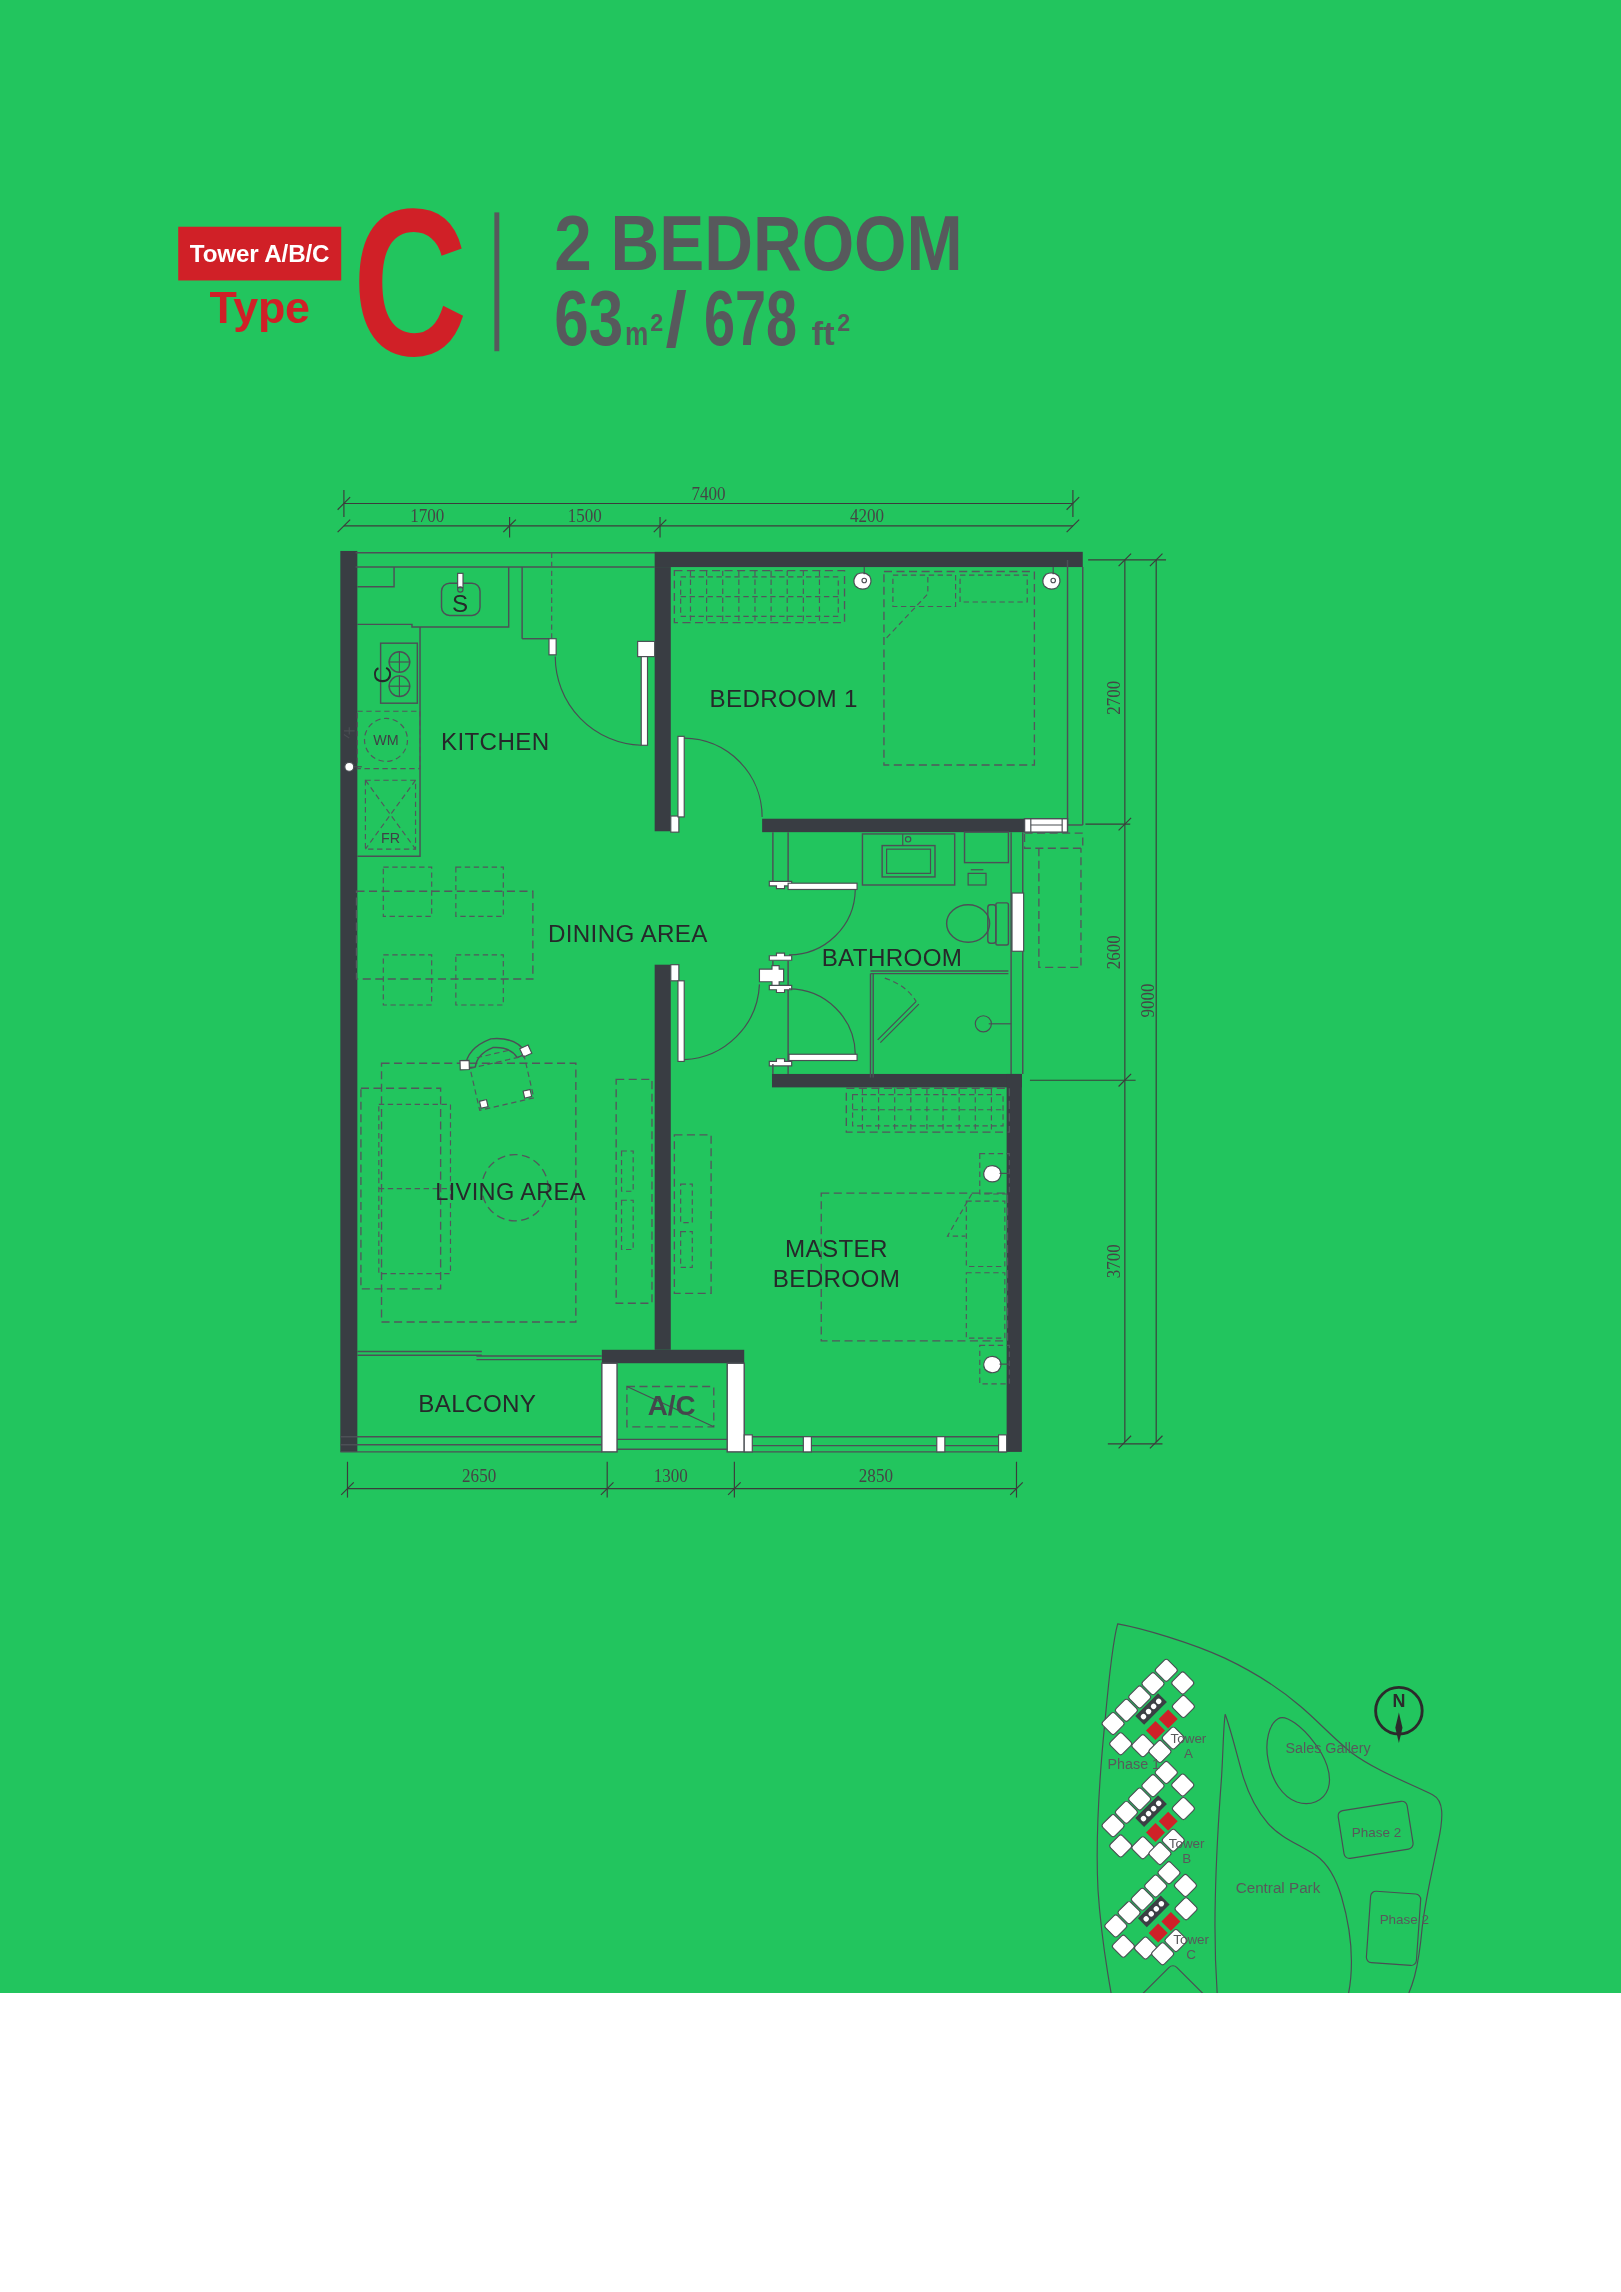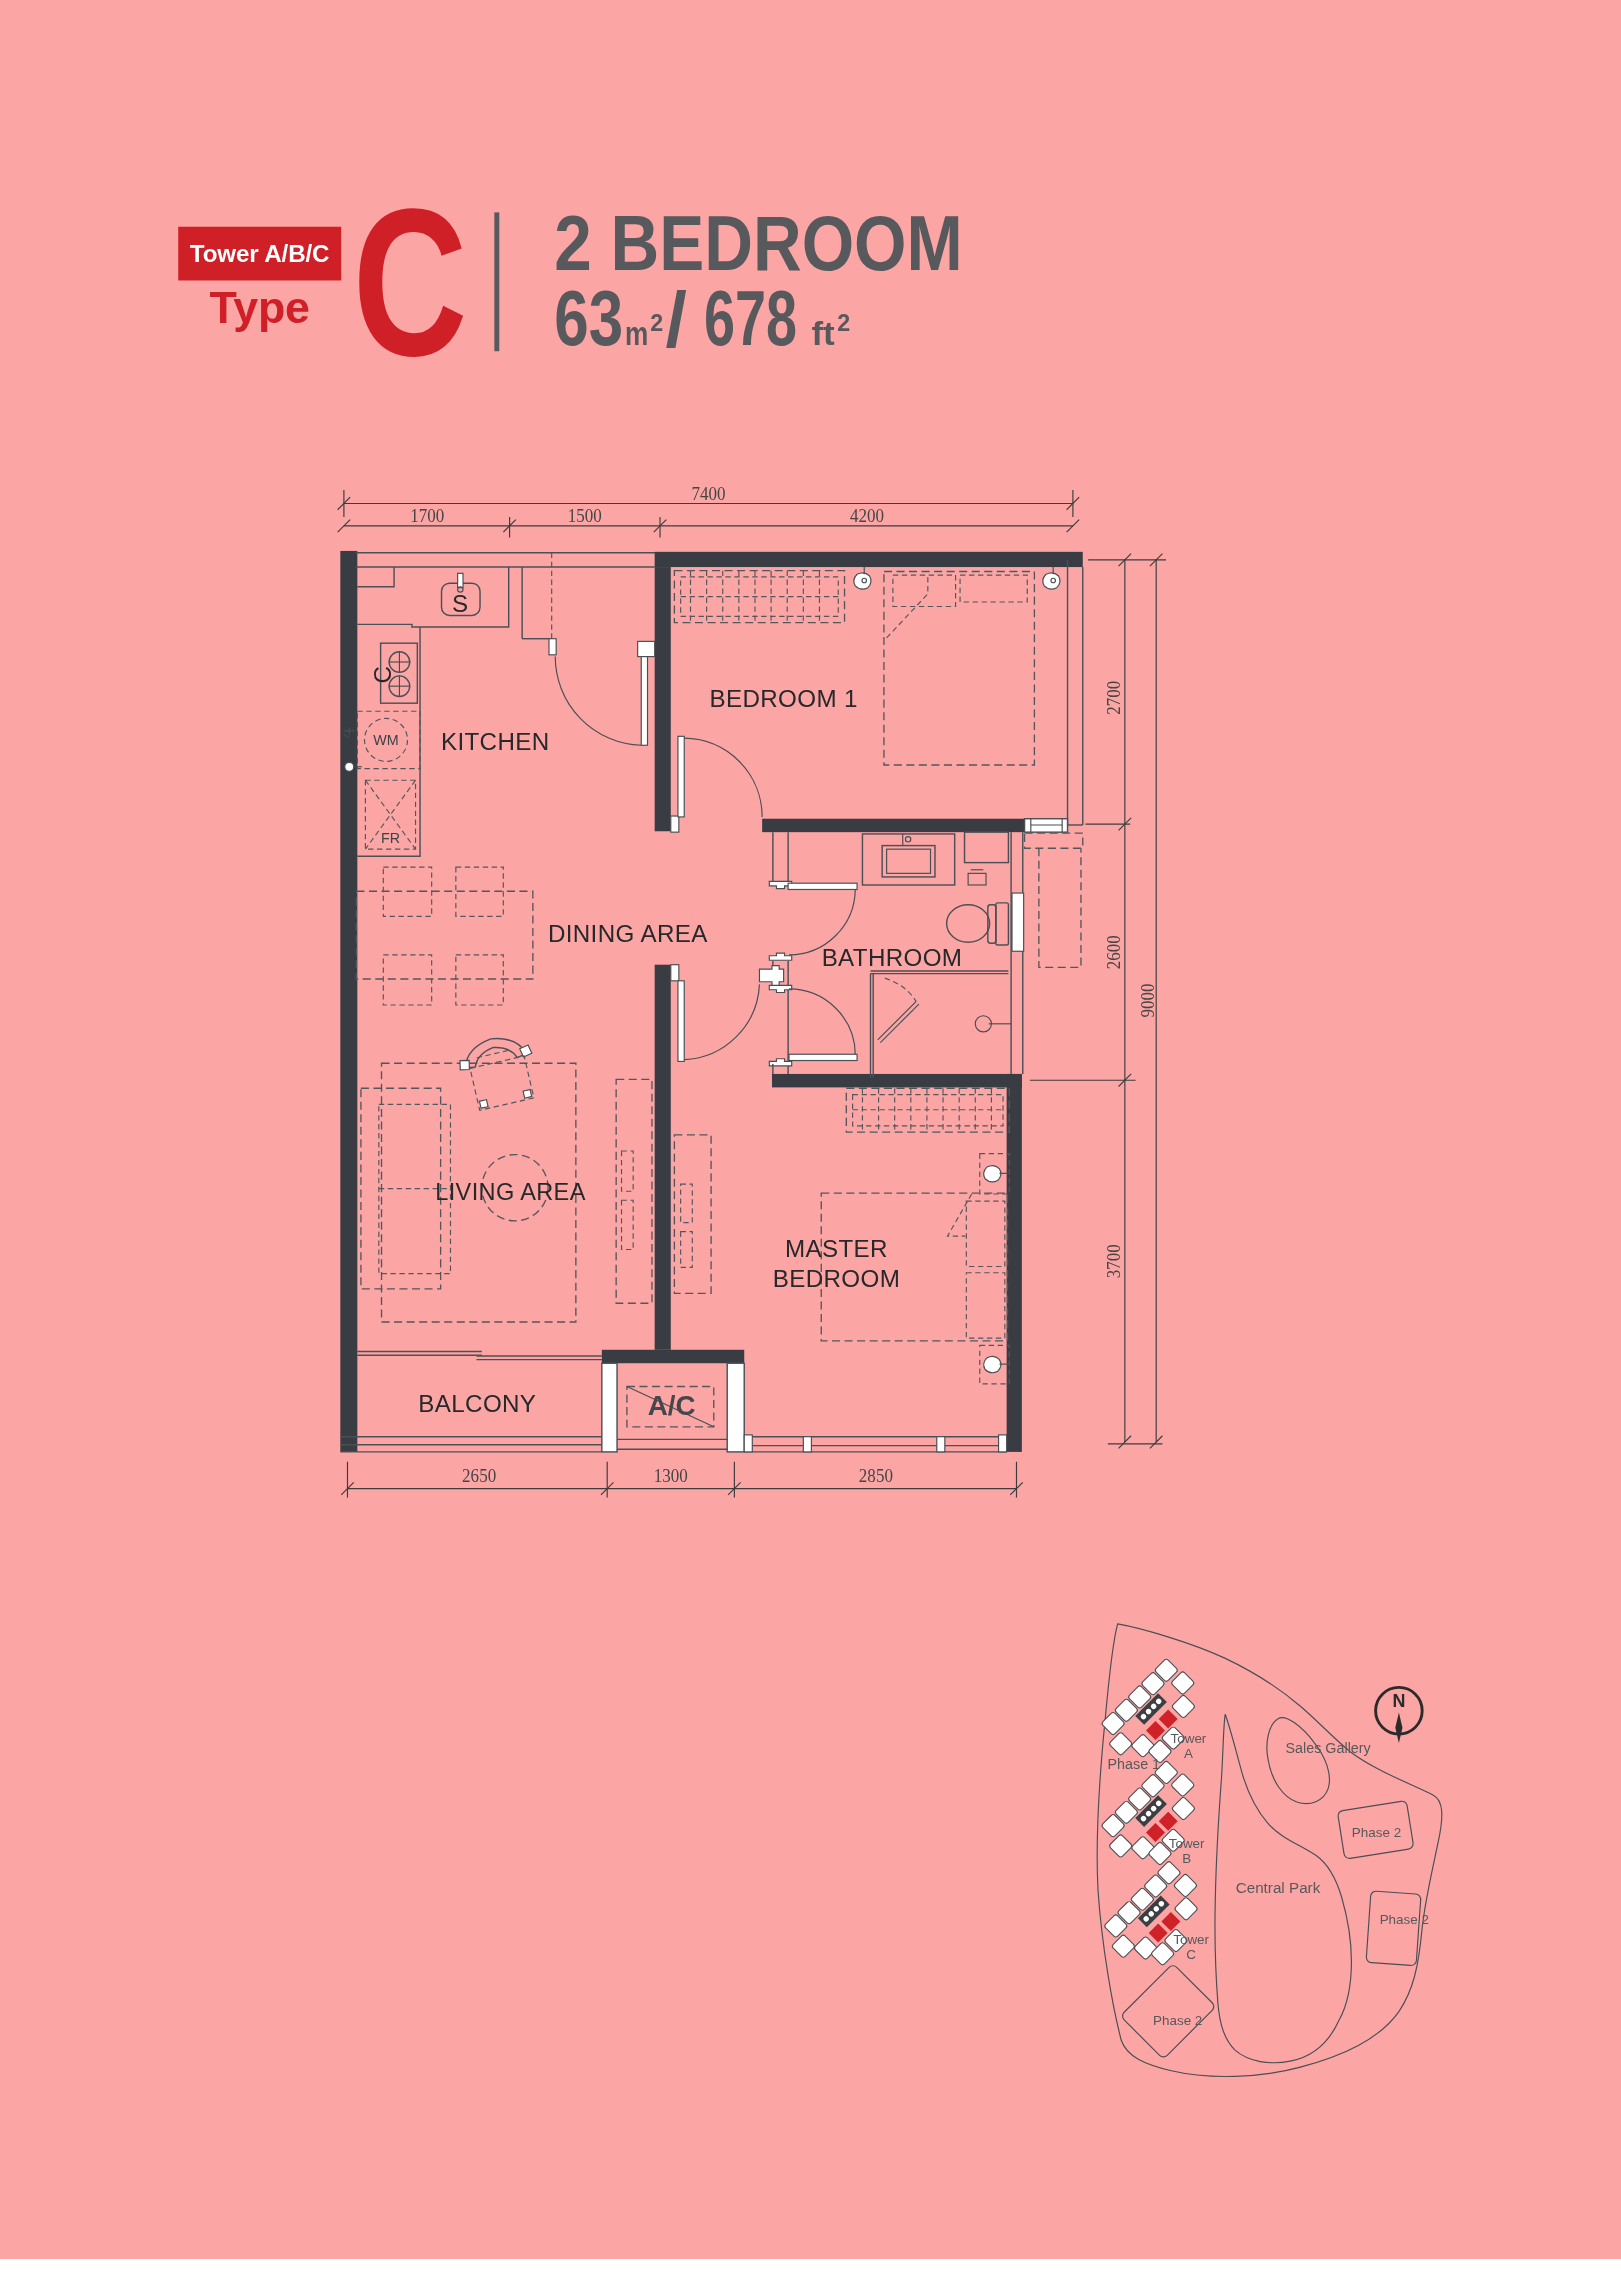--- a/index.html
+++ b/index.html
@@ -1,16 +1,16 @@
 <!DOCTYPE html>
 <html style="font-size:14.3px"><head>
 <meta charset="utf-8">
 <style>
   html,body{margin:0;padding:0;background:#ffffff;}
-  #page{position:relative;width:1621px;height:2259px;background:#fca5a5;overflow:hidden;}
+  #page{position:relative;width:1621px;height:1993px;background:#22c55e;overflow:hidden;}
   svg{position:absolute;top:0;left:0;}
   text{font-family:"Liberation Sans",sans-serif;}
   .dim{font-family:"Liberation Serif",serif;fill:#454545;font-size:21px;stroke:none;}
   .room{fill:#26282a;font-size:27px;letter-spacing:0.4px;}
   .thin{stroke:#4c5056;stroke-width:1.6;fill:none;}
   .thin2{stroke:#4a4e53;stroke-width:1.3;fill:none;}
   .dash{stroke:#53575c;stroke-width:1.5;fill:none;stroke-dasharray:9 5;}
   .dashs{stroke:#53575c;stroke-width:1.3;fill:none;stroke-dasharray:6 4;}
   .wall{fill:#393d43;}
   .dimline{stroke:#3c3c3c;stroke-width:1.3;fill:none;}

